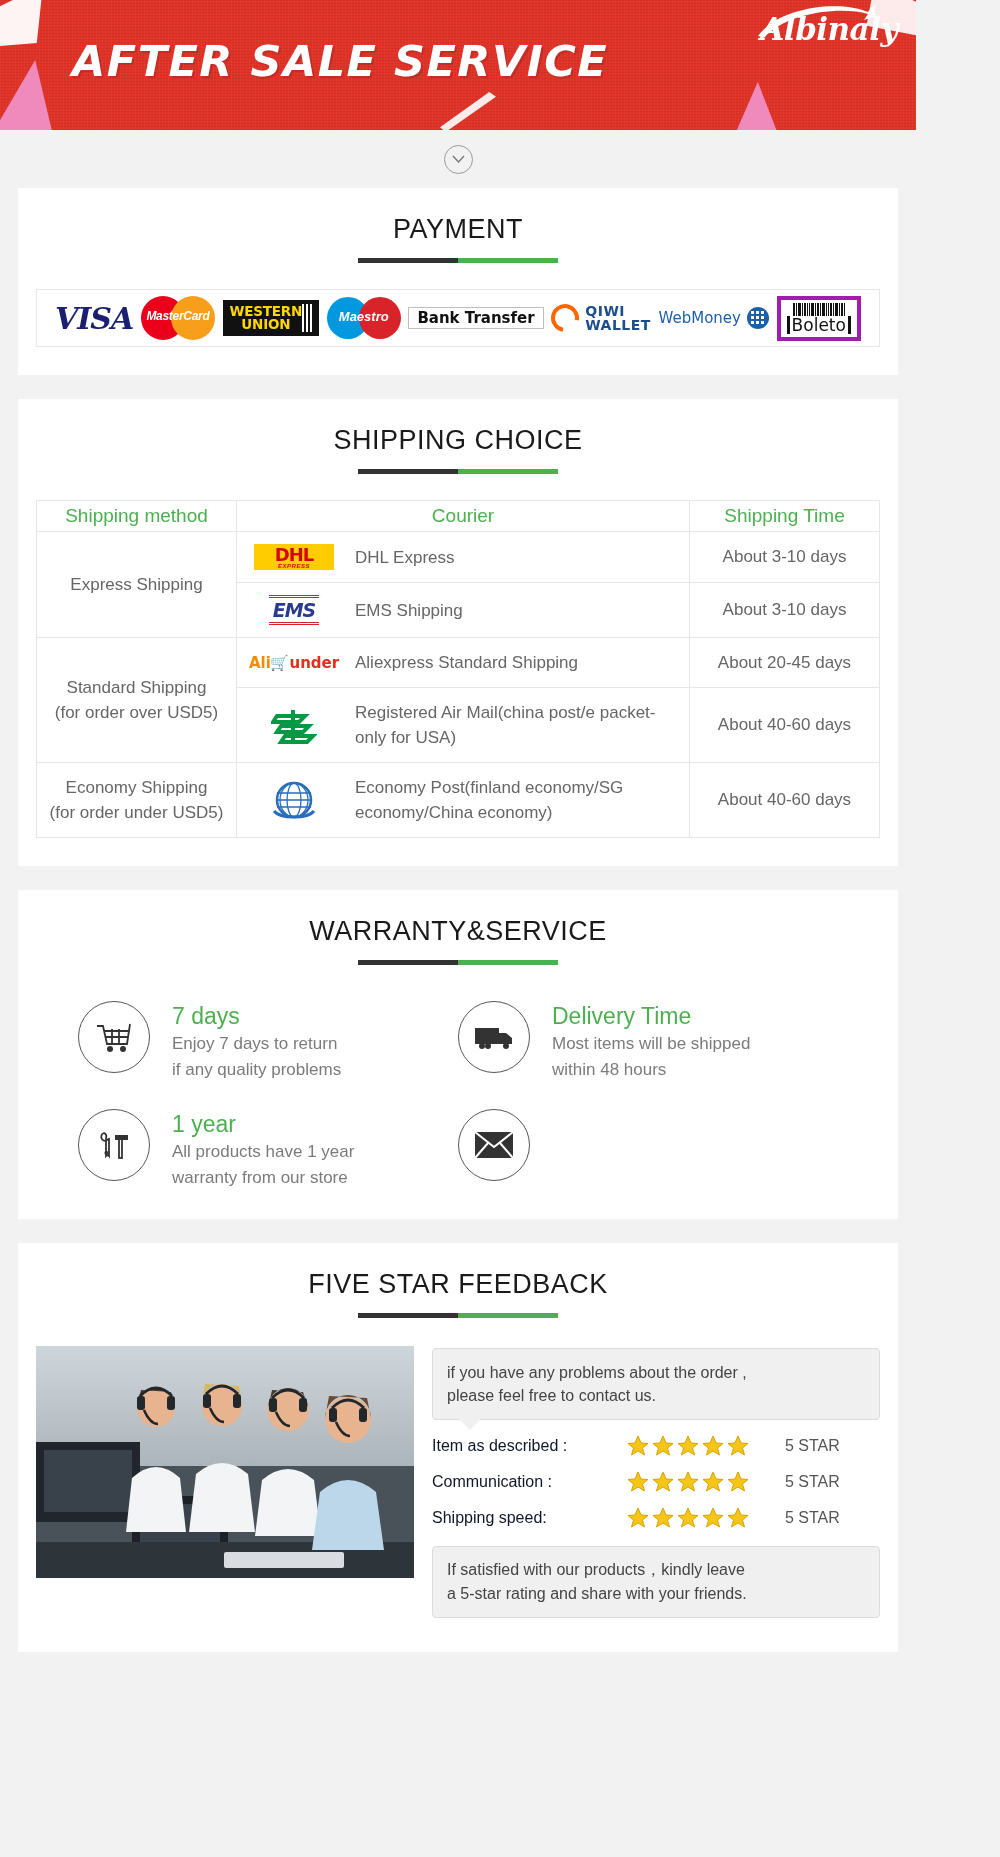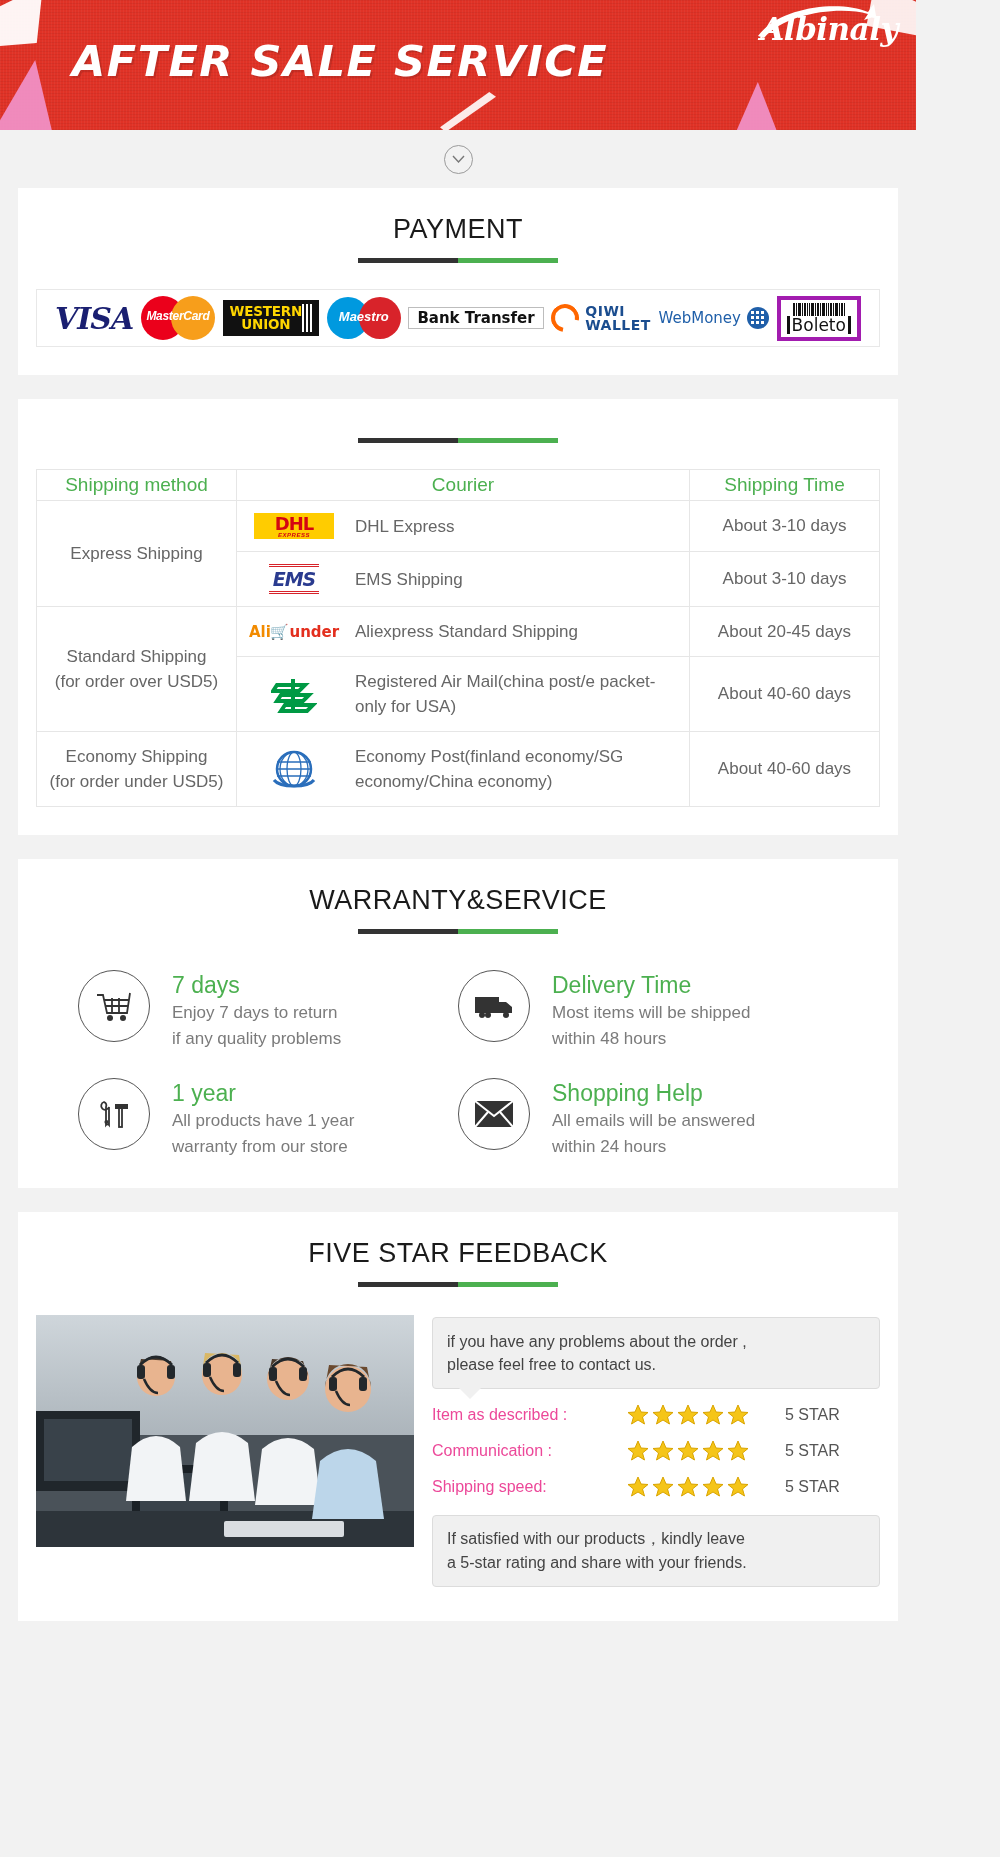--- a/index.html
+++ b/index.html
@@ -180,21 +180,21 @@
   
   .fb-body { display: flex; gap: 18px; margin: 28px 18px 0 18px; align-items: flex-start; }
   .fb-photo { width: 378px; min-width: 378px; height: 232px; position: relative; overflow: hidden; background:#2b3238;}
   .fb-right { flex: 1; padding-top: 2px; }
   .bubble { position: relative; background: #f0f0f0; border: 1px solid #dcdcdc; border-radius: 4px;
             padding: 12px 14px; color: #444; font-size: 16px; line-height: 23px; }
   .bubble::after { content: ""; position: absolute; left: 26px; bottom: -11px;
                    border-left: 11px solid transparent; border-right: 11px solid transparent;
                    border-top: 11px solid #f0f0f0; }
   .rate-row { display: flex; align-items: center; margin-top: 15px; }
-  .rate-label { width: 195px; color: #ec4899; font-size: 16px; }
+  .rate-label { width: 195px; color: #0f172a; font-size: 16px; }
   .stars { display: flex; gap: 3px; width: 128px; }
   .rate-val { color: #555; font-size: 16px; margin-left: 30px; }
   .note { margin-top: 18px; background: #f0f0f0; border: 1px solid #dcdcdc; border-radius: 4px;
           padding: 11px 14px; color: #444; font-size: 16px; line-height: 24px; }
 </style>
 </head>
 <body>
 
 <div class="page">
 
@@ -310,20 +310,21 @@
               <i style="width:1px"></i>
           </span>
           <div class="boleto-t">Boleto</div>
         </span>
       </div>
 
     </div>
   </div>
 
   <div class="card">
+    <div class="sec-title">SHIPPING CHOICE</div>
     <div class="rule">
         <span class="dark"></span>
         <span class="green"></span>
       </div>
 
     <table class="ship-table">
       <thead>
         <tr>
           <th>Shipping method</th>
           <th>Courier</th>
@@ -485,25 +486,20 @@
       </div>
 
       <div class="war-item">
         <span class="war-circle">
           <svg width="40" height="28" viewBox="0 0 40 28">
             <rect x="1" y="1" width="38" height="26" fill="#333"></rect>
             <path d="M1 1 L20 16 L39 1" fill="none" stroke="#fff" stroke-width="2"></path>
             <path d="M1 27 L14 12 M39 27 L26 12" stroke="#fff" stroke-width="2" fill="none"></path>
           </svg>
         </span>
-        <div>
-          <div class="war-title">Shopping Help</div>
-          <div class="war-desc">All emails will be answered</div>
-          <div class="war-desc">within 24 hours</div>
-        </div>
       </div>
 
     </div>
   </div>
 
   <div class="card" style="margin-bottom:0;padding-bottom:34px;">
     <div class="sec-title">FIVE STAR FEEDBACK</div>
     <div class="rule">
         <span class="dark"></span>
         <span class="green"></span>

